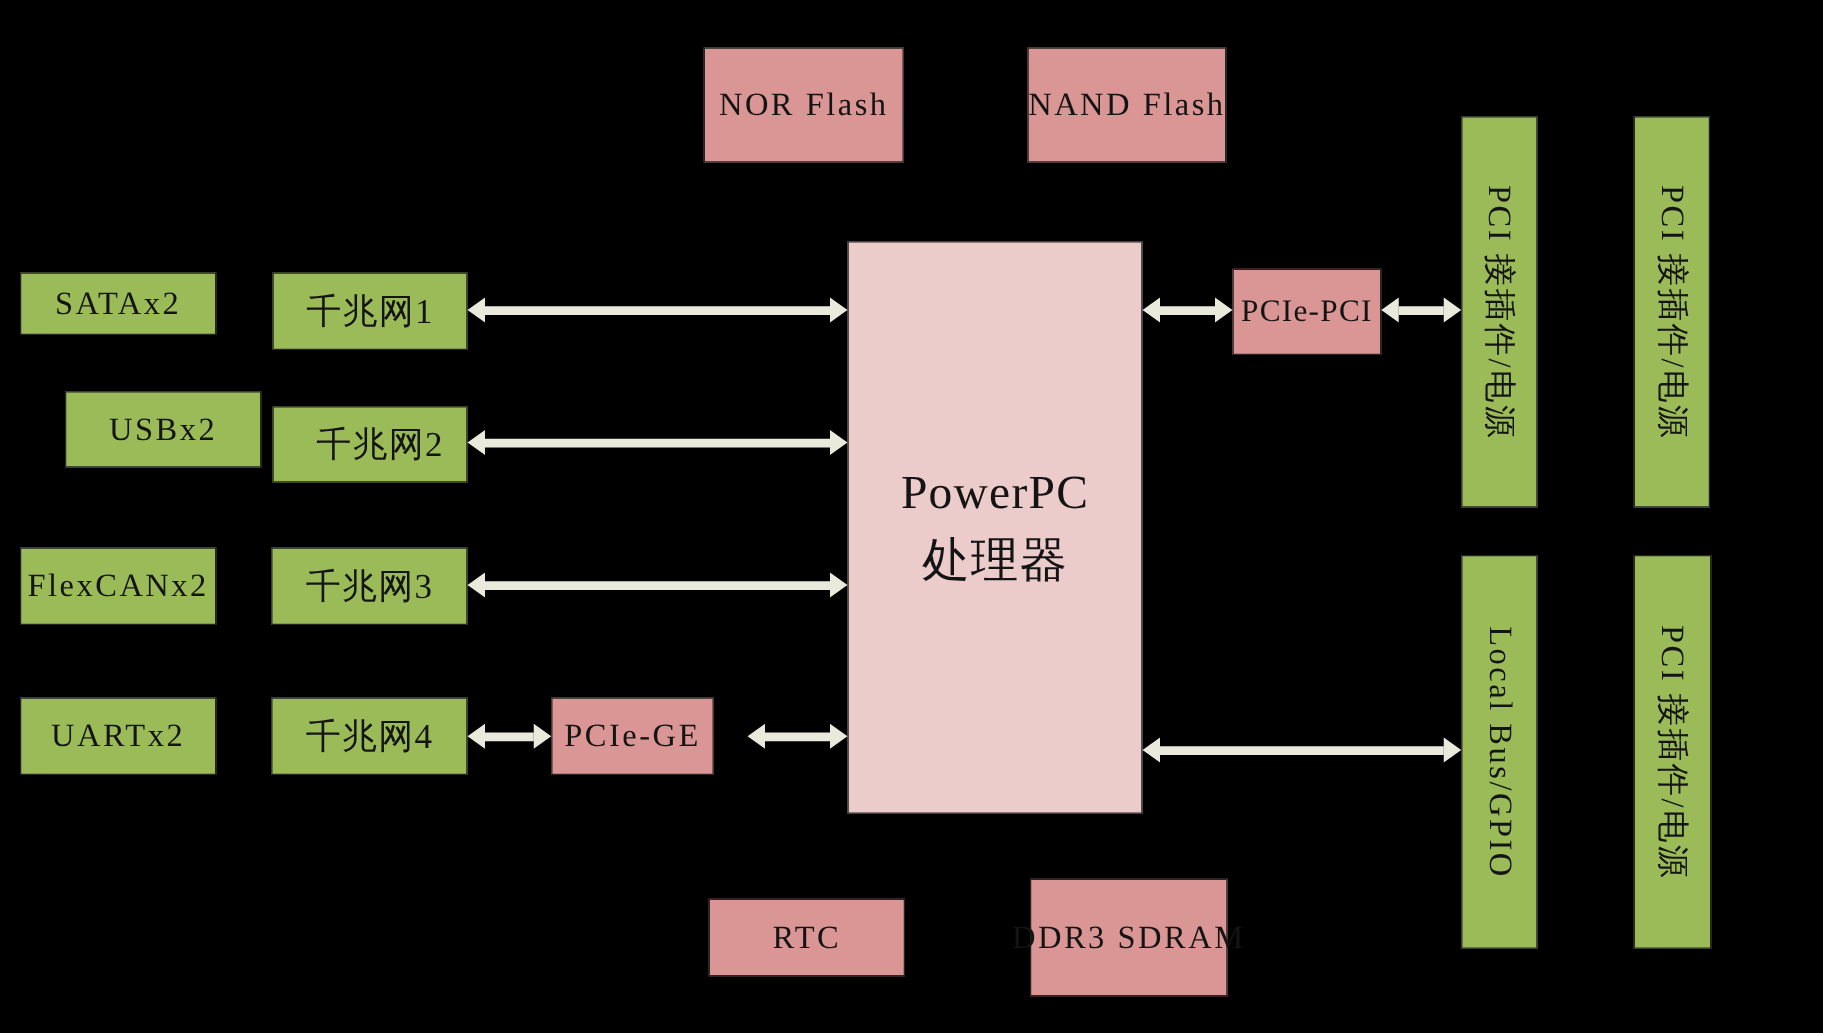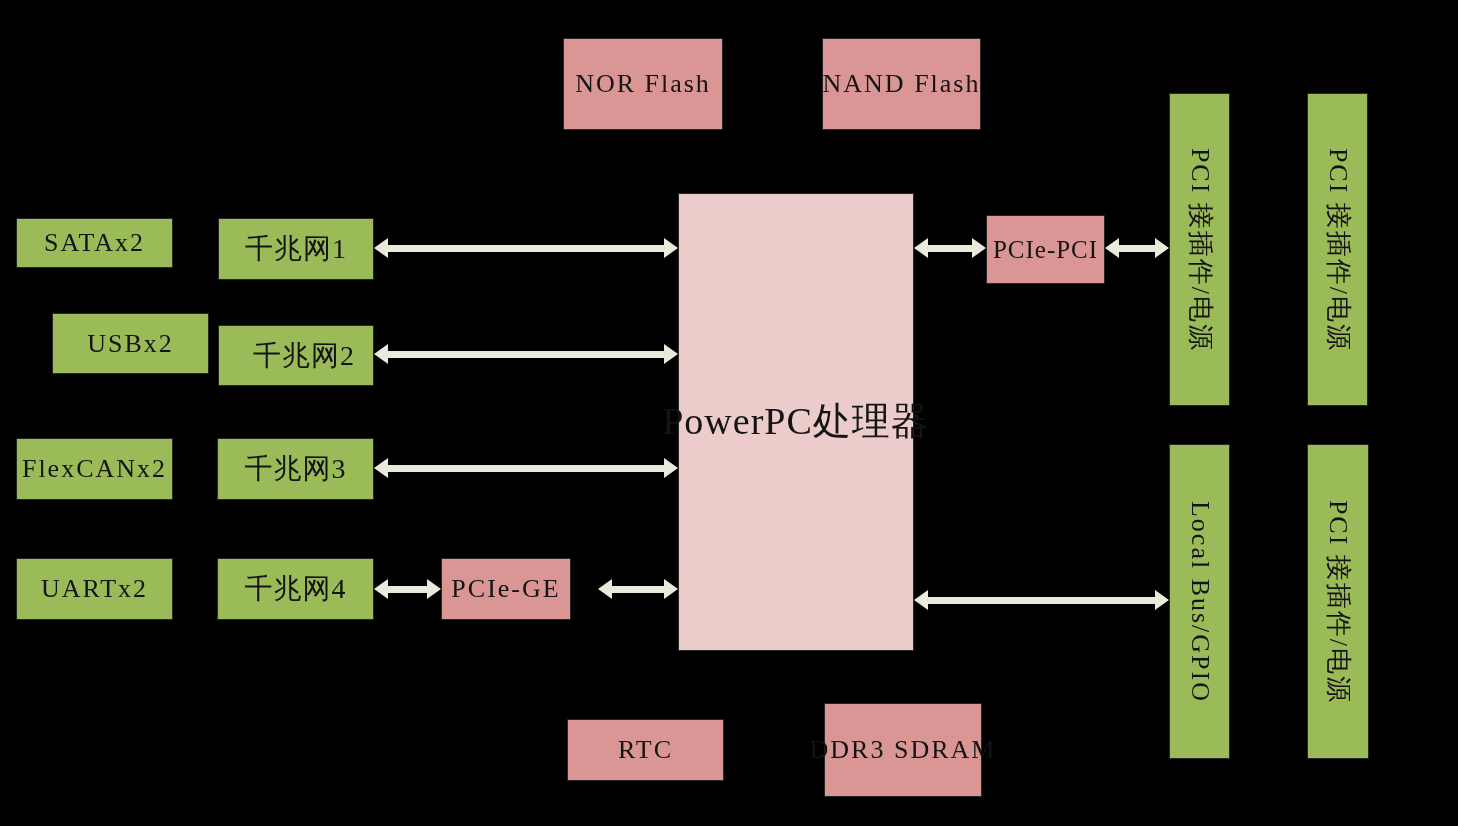--- a/index.html
+++ b/index.html
@@ -16,21 +16,21 @@
   .box{
     position:absolute; box-sizing:border-box;
     display:flex; align-items:center; justify-content:center;
     border:1px solid var(--border);
     font-size:26px; letter-spacing:2px; white-space:nowrap;
   }
   .green{background:var(--green);}
   .pink{background:var(--pink);}
   .pink-light{background:var(--pink-light);}
   .cjk{font-size:28px; letter-spacing:1px;}
-  .processor{font-size:38px; letter-spacing:1px; line-height:1.45;}
+  .processor{flex-direction:column; font-size:38px; letter-spacing:1px; line-height:1.45;}
   .vbox .vlabel{
     position:absolute; top:50%; left:50%;
     transform:translate(-50%,-50%) rotate(90deg);
     white-space:nowrap; font-size:26px; letter-spacing:2px;
   }
   .arrow{position:absolute; height:20px; display:flex; align-items:center;}
   .arrow .head-l{width:0;height:0;border-top:10px solid transparent;border-bottom:10px solid transparent;border-right:14px solid var(--arrow);}
   .arrow .head-r{width:0;height:0;border-top:10px solid transparent;border-bottom:10px solid transparent;border-left:14px solid var(--arrow);}
   .arrow .shaft{flex:1;height:7px;background:var(--arrow);}
 </style>

